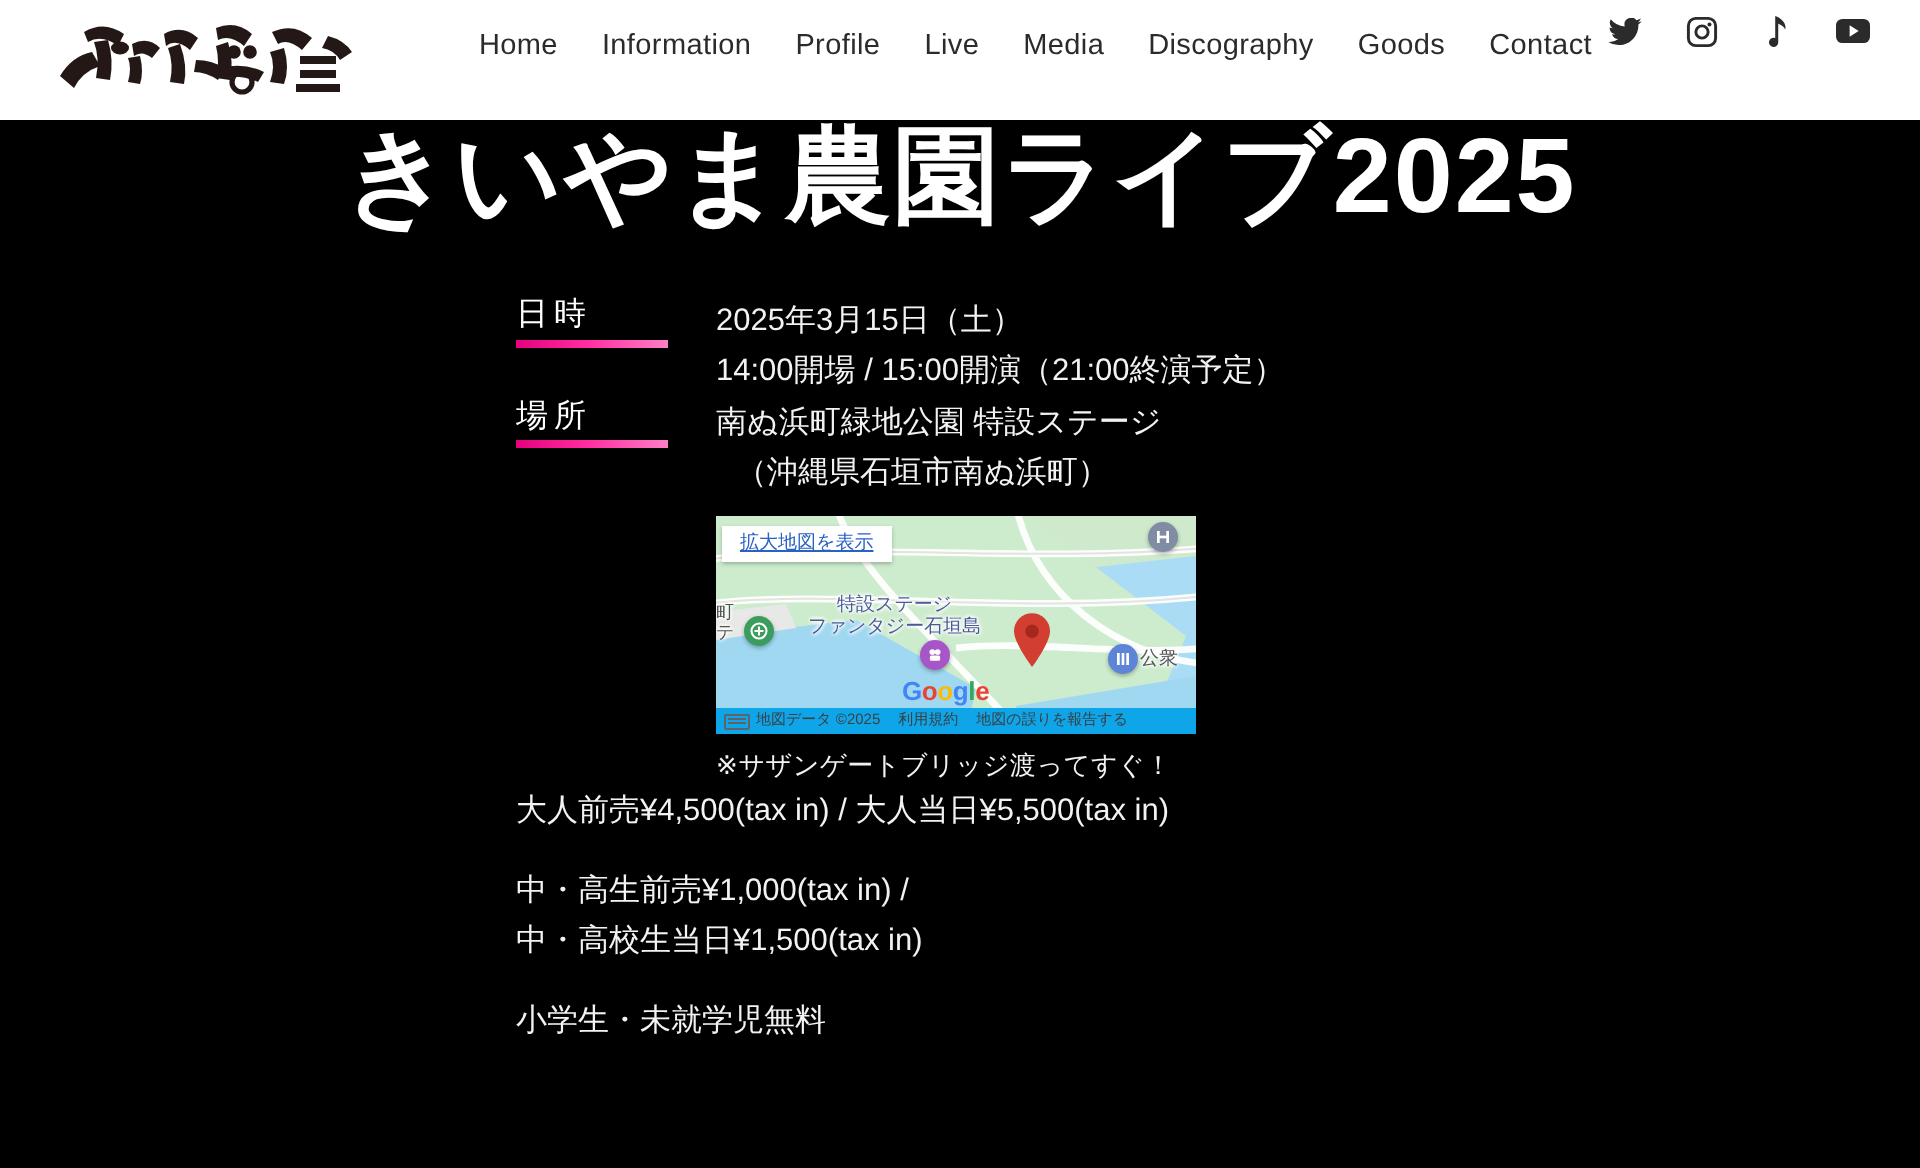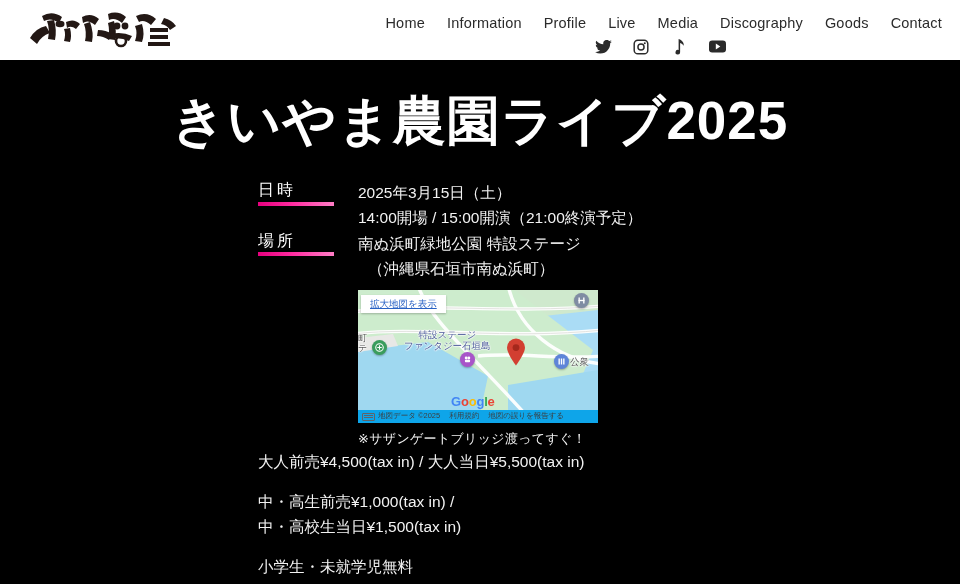--- a/index.html
+++ b/index.html
@@ -18,21 +18,21 @@
     display: flex; align-items: flex-start;
   }
   .logo {
     margin-left: 22px; margin-top: 6px;
     width: 170px; height: 48px;
     display: flex; align-items: center; justify-content: center;
   }
   .logo svg { display:block; }
   .header-right {
     position: absolute; right: 10px; top: 0;
-    display: flex; flex-direction: column; align-items: center;
+    display: flex; flex-direction: row; align-items: flex-start;
   }
   .nav {
     display: flex; align-items: center; gap: 22px;
     margin-top: 15px; margin-right: 8px;
   }
   .nav a {
     color: #2b2b2b; text-decoration: none;
     font-size: 14.5px; letter-spacing: .2px;
     white-space: nowrap;
   }
@@ -42,21 +42,20 @@
   }
   .socials .s-ico {
     width: 17px; height: 17px;
     display: flex; align-items: center; justify-content: center;
     color: #2b2b2b;
   }
   .socials svg { display: block; fill: #2b2b2b; }
 
   
   .page-title {
-    margin-top: 32px;
     text-align: center;
     color: #ffffff;
     font-size: 53px;
     font-weight: 700;
     letter-spacing: 1px;
     line-height: 1.1;
   }
 
   .details {
     margin-top: 30px;
@@ -99,21 +98,21 @@
   .indent { padding-left: 10px; }
   .spacer-line { display:block; height: 15px; }
 
   .row-datetime { margin-top: 2px; }
   .row-place { margin-top: 38px; }
   .row-fee { margin-top: 38px; }
 
   
   .map-wrap {
     position: relative;
-    width: 240px; height: 133px;
+    width: 240px; height: 109px;
     margin-top: 9px;
     overflow: hidden;
     background: #aadaff;
   }
   .map-canvas { position:absolute; inset:0; }
   .map-expand {
     position: absolute; left: 3px; top: 5px;
     background: #ffffff;
     padding: 4px 9px 5px 9px;
     font-size: 9.5px;

